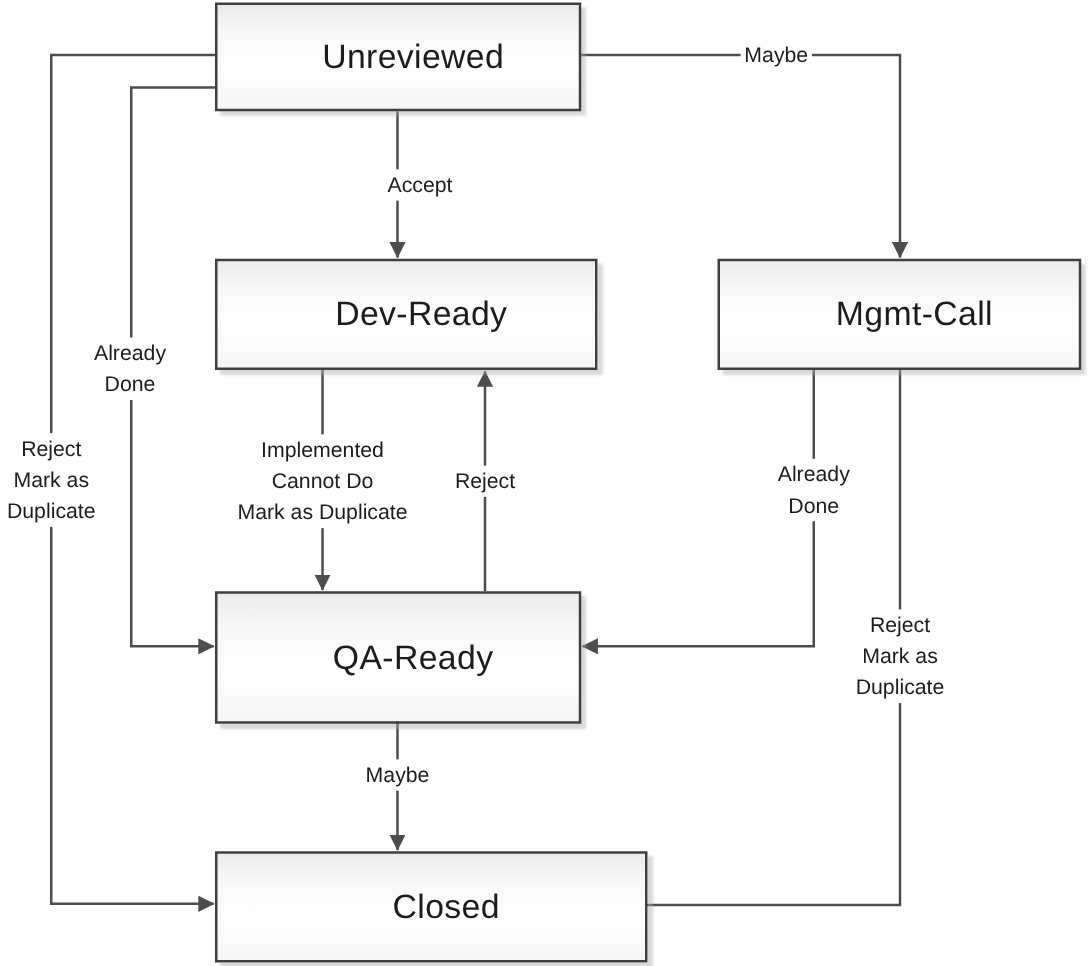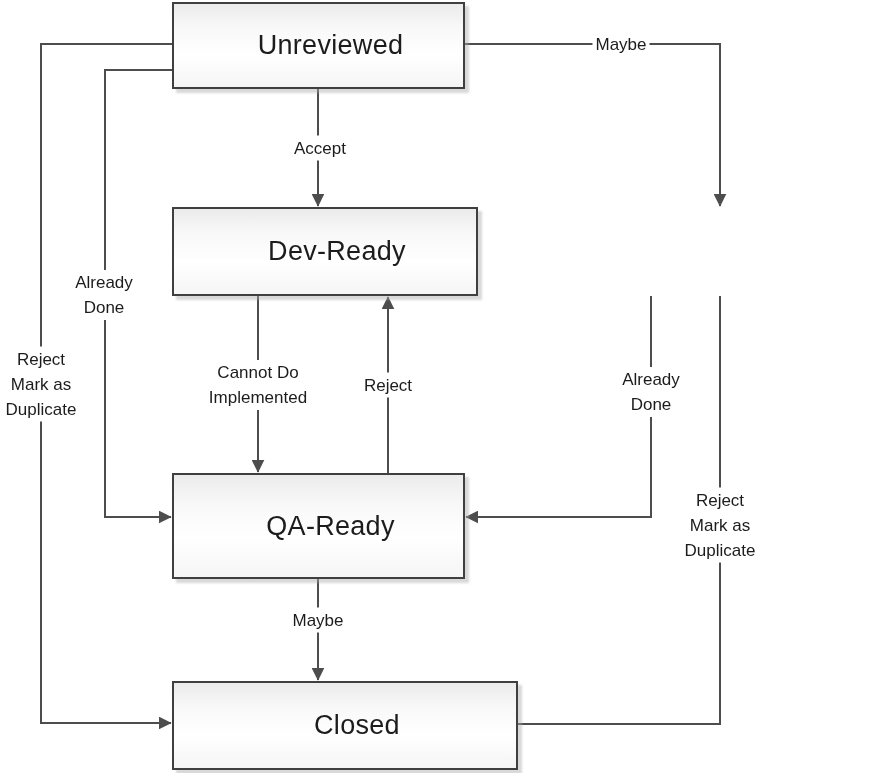--- a/index.html
+++ b/index.html
@@ -75,51 +75,55 @@
   </svg>
 
   <div class="node" style="left:172px; top:2px; width:293px; height:87px">
     <span class="node-label">Unreviewed</span>
   </div>
 
   <div class="node" style="left:172px; top:207px; width:306px; height:89px">
     <span class="node-label">Dev-Ready</span>
   </div>
 
+  <div class="node" style="left:574px; top:207px; width:291px; height:89px">
+    <span class="node-label">Mgmt-Call</span>
+  </div>
 
   <div class="node" style="left:172px; top:473px; width:293px; height:106px">
     <span class="node-label">QA-Ready</span>
   </div>
 
   <div class="node" style="left:172px; top:681px; width:346px; height:89px">
     <span class="node-label">Closed</span>
   </div>
 
-  <div class="elabel" style="left:320px; top:148px">
+  <div class="elabel" style="left:336px; top:148px">
     <span>Accept</span>
   </div>
 
   <div class="elabel" style="left:621px; top:44px">
     <span>Maybe</span>
   </div>
 
   <div class="elabel" style="left:104px; top:295px">
     <span>Already</span>
     <span>Done</span>
   </div>
 
   <div class="elabel" style="left:41px; top:384px">
     <span>Reject</span>
     <span>Mark as</span>
     <span>Duplicate</span>
   </div>
 
   <div class="elabel" style="left:258px; top:385px">
+    <span>Implemented</span>
     <span>Cannot Do</span>
-    <span>Implemented</span>
+    <span>Mark as Duplicate</span>
   </div>
 
   <div class="elabel" style="left:388px; top:385px">
     <span>Reject</span>
   </div>
 
   <div class="elabel" style="left:651px; top:392px">
     <span>Already</span>
     <span>Done</span>
   </div>

